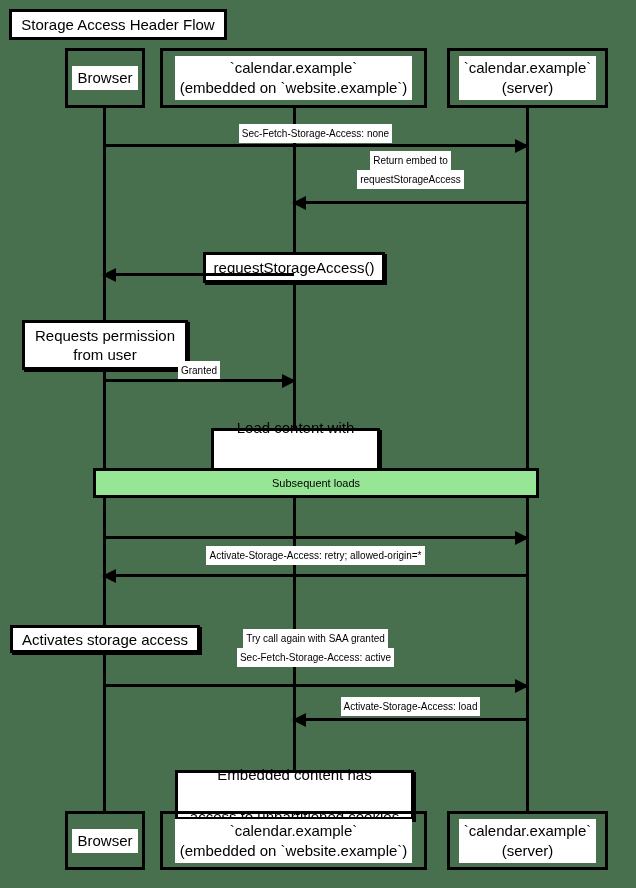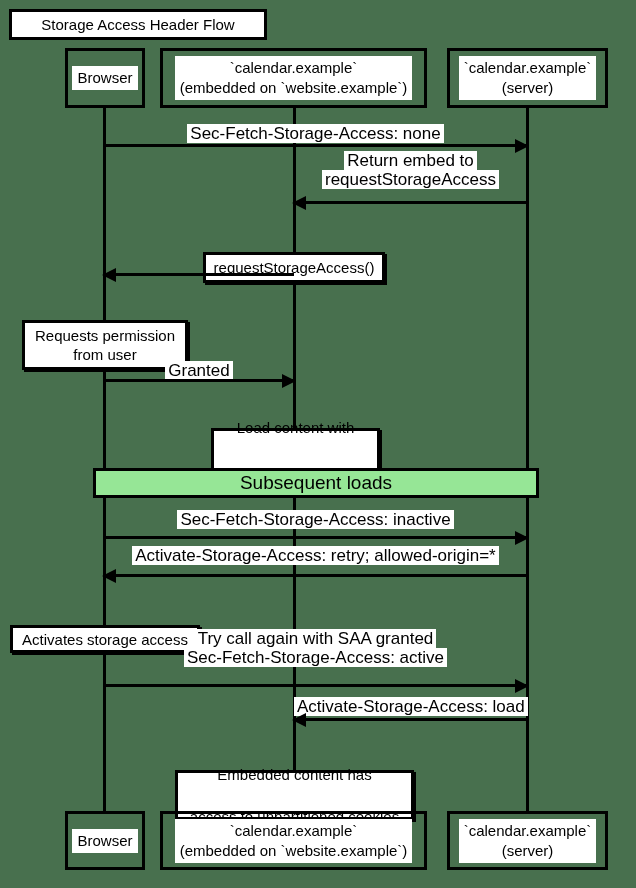--- a/index.html
+++ b/index.html
@@ -10,58 +10,58 @@
   }
   *{box-sizing:border-box;}
   body{margin:0;background:var(--bg-color);}
   .diagram{
     position:relative;width:636px;height:888px;background:var(--bg-color);
     font-family:"Liberation Sans",sans-serif;color:var(--line-color);
     overflow:hidden;
   }
   .lifeline{position:absolute;top:108px;height:703px;width:3px;background:var(--line-color);}
   .title-box{
-    position:absolute;left:9px;top:9px;width:258px;height:31px;
+    position:absolute;left:9px;top:9px;width:218px;height:31px;
     background:var(--box-fill);border:3px solid var(--line-color);
     display:flex;align-items:center;justify-content:center;
     font-size:15px;white-space:nowrap;
   }
   .actor{
     position:absolute;border:3px solid var(--line-color);
     display:flex;align-items:center;justify-content:center;
   }
   .actor-label{
     background:var(--box-fill);padding:2px 5px;text-align:center;
     font-size:15px;line-height:20px;
   }
   .actor-label .al{display:block;white-space:nowrap;}
   .note{
     position:absolute;background:var(--box-fill);border:3px solid var(--line-color);
     box-shadow:2px 2px 0 var(--line-color);
     display:flex;flex-direction:column;align-items:center;justify-content:center;
     font-size:15px;line-height:19px;text-align:center;margin-top:28px;
   }
   .note .ln{display:block;white-space:nowrap;}
-  .msg{position:absolute;text-align:center;font-size:17px;line-height:19px;}
+  .msg{position:absolute;text-align:center;font-size:10px;line-height:19px;}
   .msg .ln{
     display:block;width:max-content;margin:0 auto;background:var(--box-fill);
     padding:0 3px;white-space:nowrap;
   }
   .arrow{position:absolute;height:3px;background:var(--line-color);}
   .arrow::after{
     content:"";position:absolute;top:50%;transform:translateY(-50%);
     width:0;height:0;border-top:7px solid transparent;border-bottom:7px solid transparent;
   }
   .arrow.head-right::after{right:-2px;border-left:14px solid var(--line-color);}
   .arrow.head-left::after{left:-2px;border-right:14px solid var(--line-color);}
   .divider{
     position:absolute;left:93px;top:468px;width:446px;height:30px;
     background:var(--divider-fill);border:3px solid var(--line-color);
     display:flex;align-items:center;justify-content:center;
-    font-size:19px;white-space:nowrap;
+    font-size:11px;white-space:nowrap;
   }
 </style>
 </head>
 <body>
 
 <div class="diagram">
 
   <div class="lifeline" style="left:103px;"></div>
   <div class="lifeline" style="left:293px;"></div>
   <div class="lifeline" style="left:526px;"></div>
@@ -117,23 +117,20 @@
 
   <div class="note" style="left:211px;top:400px;width:169px;height:52px;gap:35px;">
     <span class="ln">Load content with</span>
     <span class="ln">unpartitioned cookies</span>
   </div>
 
   <div class="divider">
     <span>Subsequent loads</span>
   </div>
 
-  <div class="msg" style="left:104px;top:510px;width:423px;">
-    <span class="ln">Sec-Fetch-Storage-Access: inactive</span>
-  </div>
   <div class="arrow head-right" style="left:104px;top:536px;width:423px;"></div>
 
   <div class="msg" style="left:104px;top:546px;width:423px;">
     <span class="ln">Activate-Storage-Access: retry; allowed-origin=*</span>
   </div>
   <div class="arrow head-left" style="left:104px;top:574px;width:423px;"></div>
 
   <div class="note" style="left:10px;top:597px;width:190px;height:28px;">
     <span class="ln">Activates storage access</span>
   </div>

